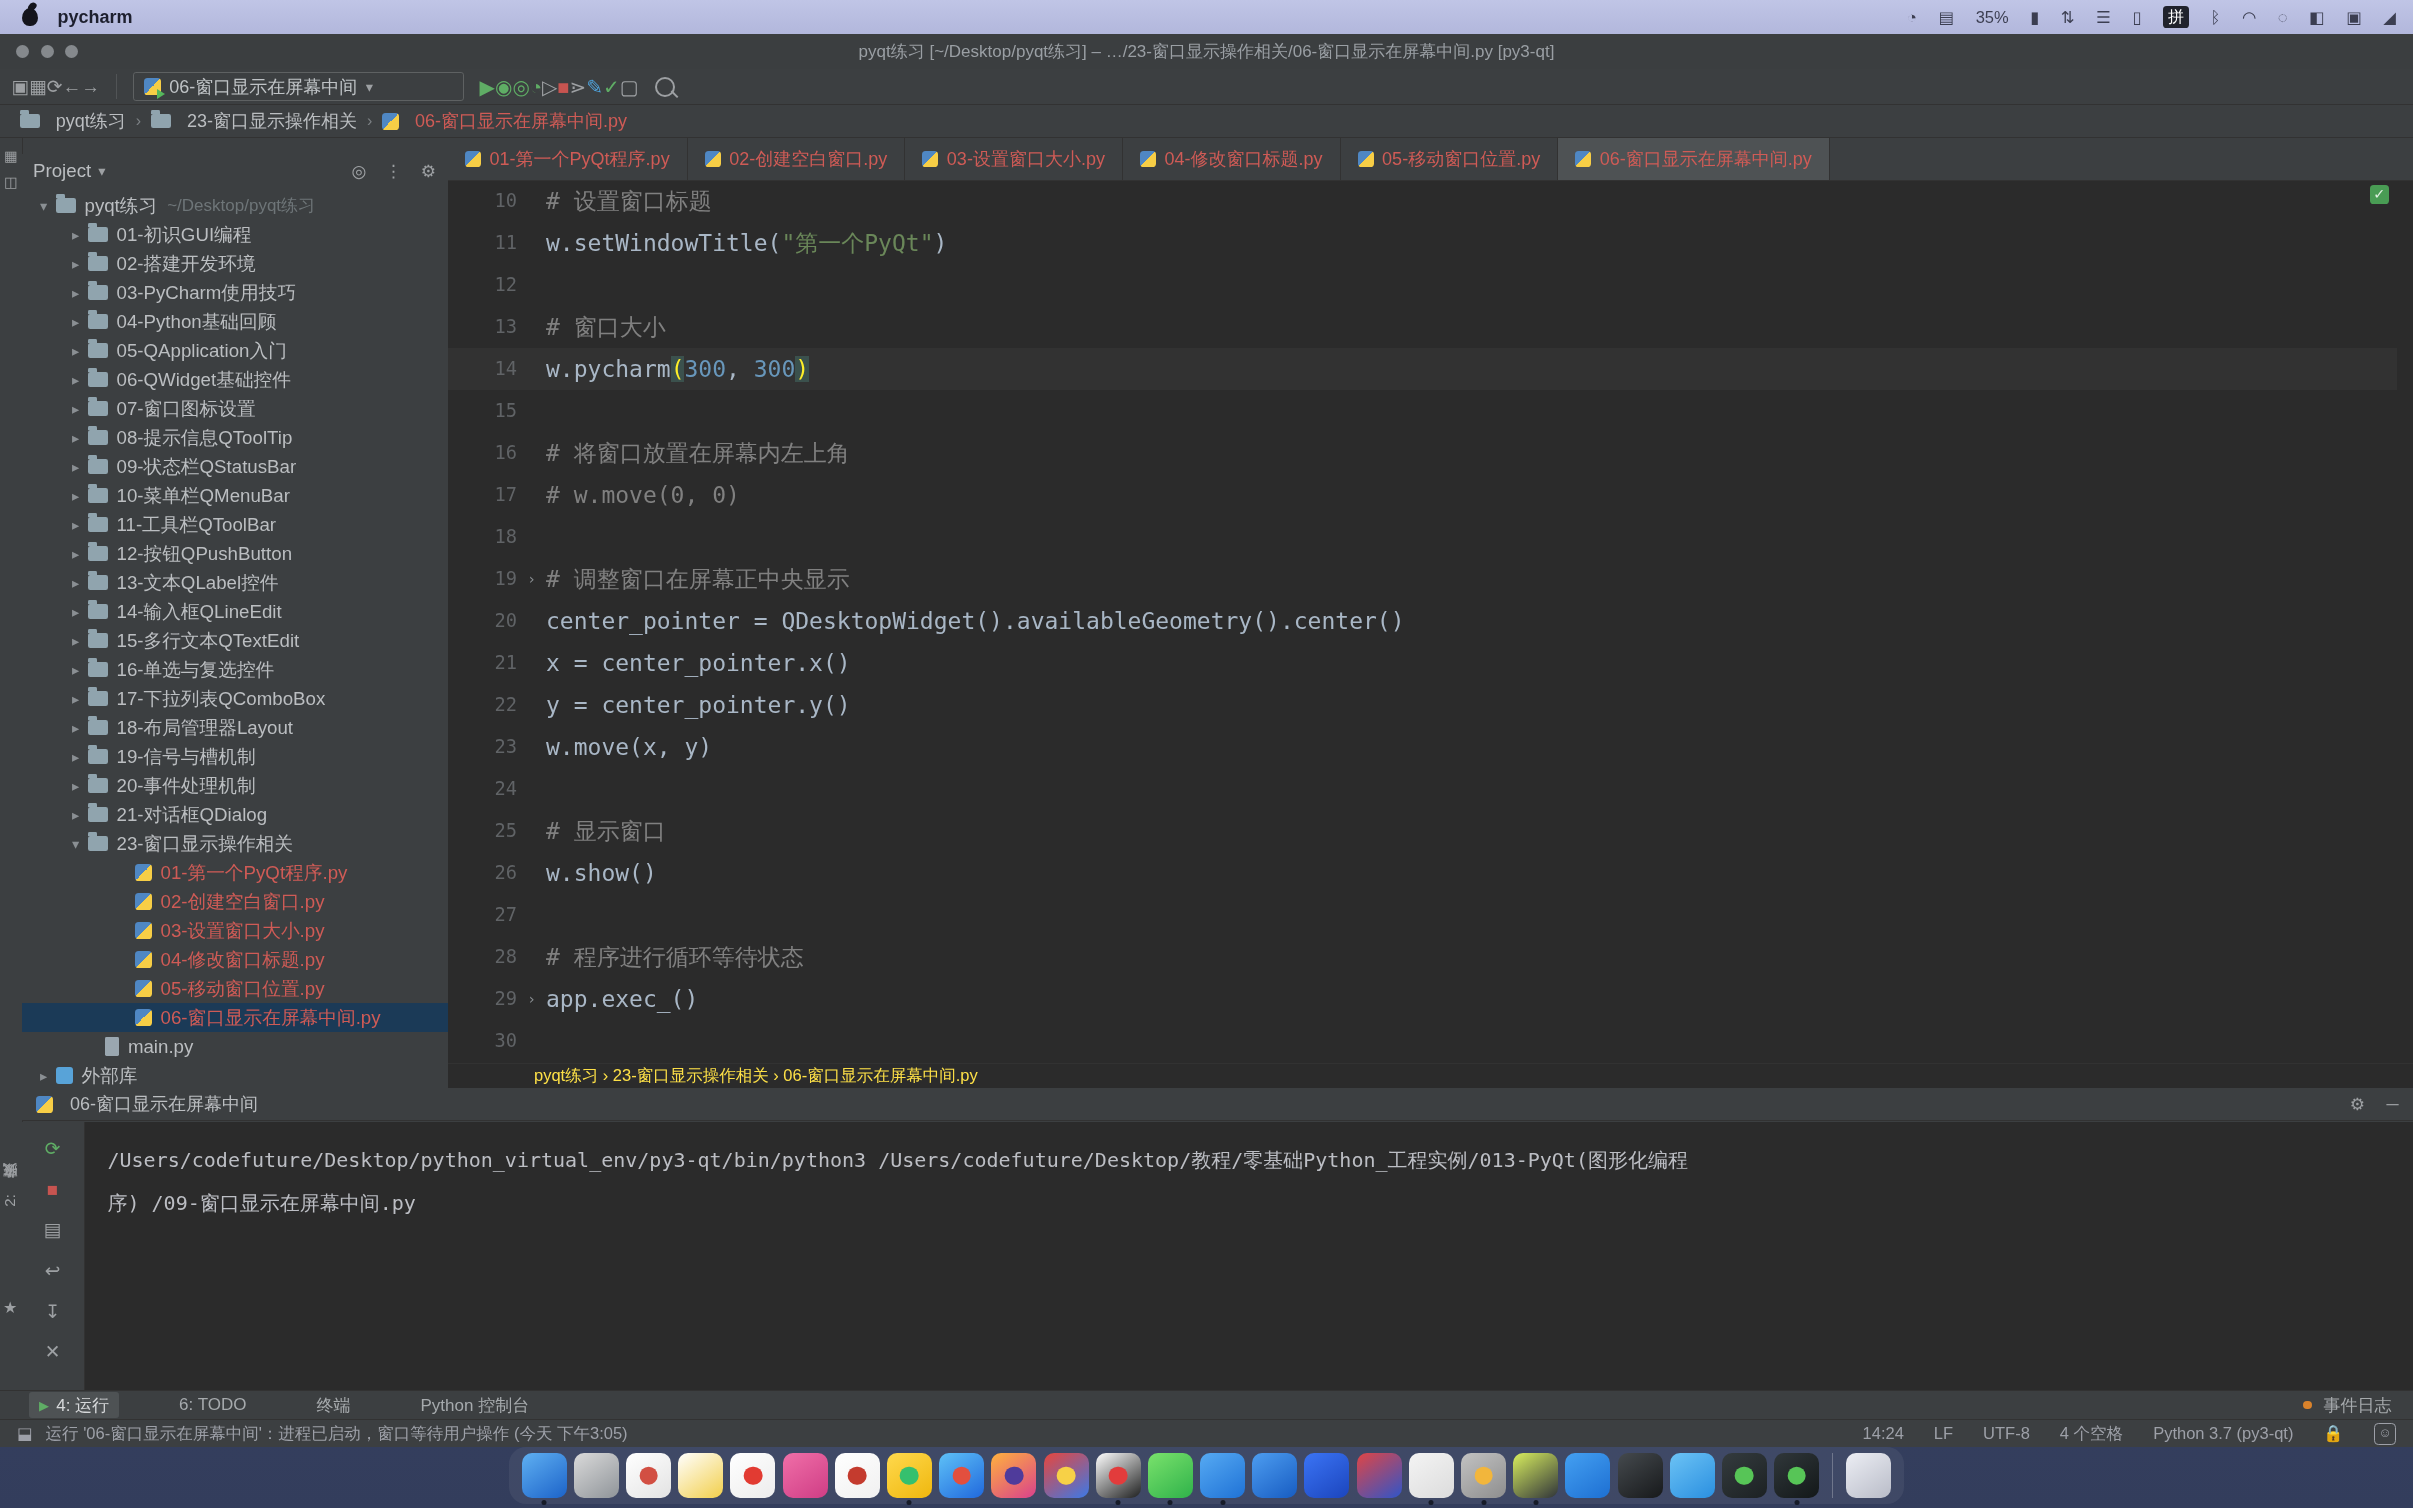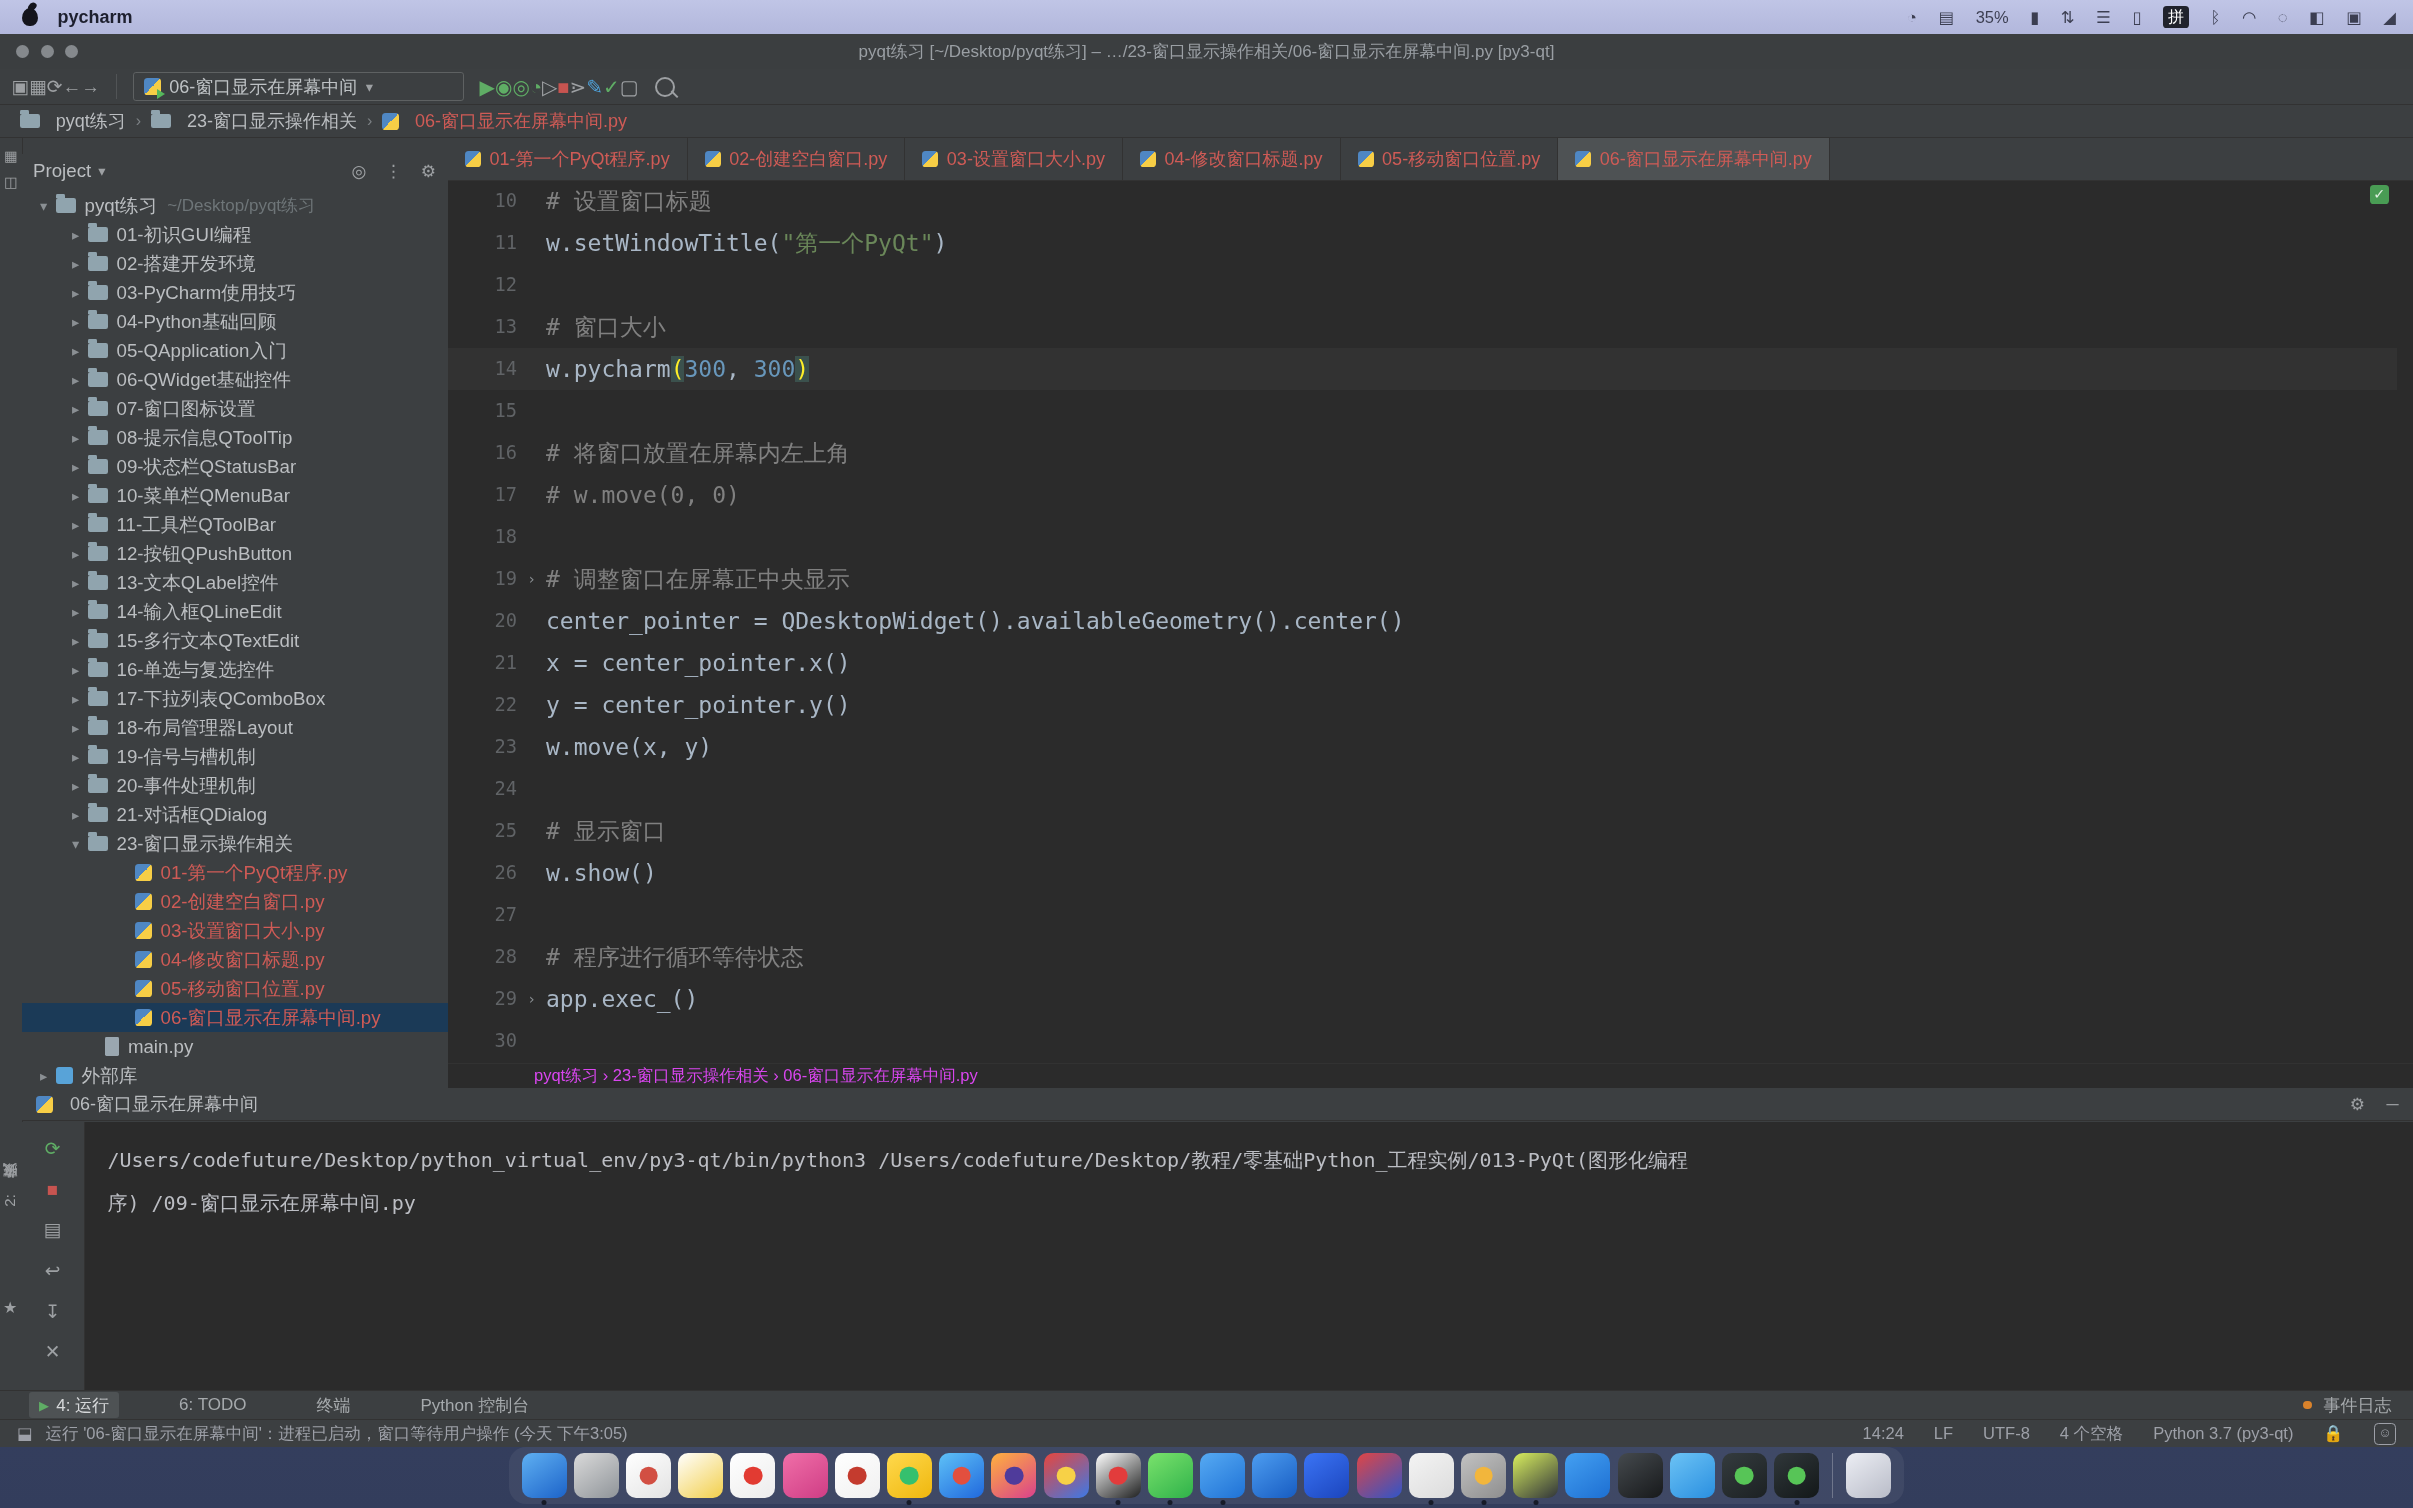--- a/index.html
+++ b/index.html
@@ -81,21 +81,21 @@
     font-family:"DejaVu Sans Mono",monospace;}
   .cline{display:flex;height:42px;line-height:42px;}
   .cline.current{background:#323232;}
   .gnum{width:69px;text-align:right;color:#606366;font-size:18.7px;flex:none;}
   .gfold{width:29px;color:#8a8f93;font-size:14.4px;text-align:center;flex:none;}
   .ctext{font-size:23px;color:#a9b7c6;white-space:pre;}
   .seg.com{color:#808080;} .seg.str{color:#6a8759;} .seg.num{color:#6897bb;} .seg.plain{color:#a9b7c6;}
   .seg.brace{color:#ffef28;background:#3b514d;}
   .ed-check{position:absolute;right:24.4px;top:47px;width:18.7px;height:18.7px;background:#499c54;border-radius:3.6px;
     color:#dff0e0;font-size:14.4px;text-align:center;line-height:18.7px;}
-  .ed-crumb{position:absolute;left:0;bottom:0;height:24px;right:0;background:#2b2b2b;color:#d946ef;
+  .ed-crumb{position:absolute;left:0;bottom:0;height:24px;right:0;background:#2b2b2b;color:#fde047;
     font-size:16.5px;padding-left:86px;display:flex;align-items:center;border-top:0.7px solid #323232;}
   
   .console-header{position:absolute;left:21.5px;top:1054px;right:0;height:33px;background:#3c3f41;
     border-bottom:0.7px solid #323232;display:flex;align-items:center;padding:0 14.4px;box-sizing:border-box;}
   .ch-label{display:flex;align-items:center;gap:8.6px;color:#bbbec1;font-size:18px;}
   .ch-spacer{flex:1;}
   .ch-ic{color:#9da0a3;font-size:17px;margin-left:21.5px;}
   .console{position:absolute;left:21.5px;top:1088px;right:0;height:269px;background:#2b2b2b;}
   .con-tools{position:absolute;left:0;top:0;width:63px;height:100%;background:#3c3f41;
     border-right:0.7px solid #323232;display:flex;flex-direction:column;align-items:center;gap:18.7px;padding-top:16px;box-sizing:border-box;}

